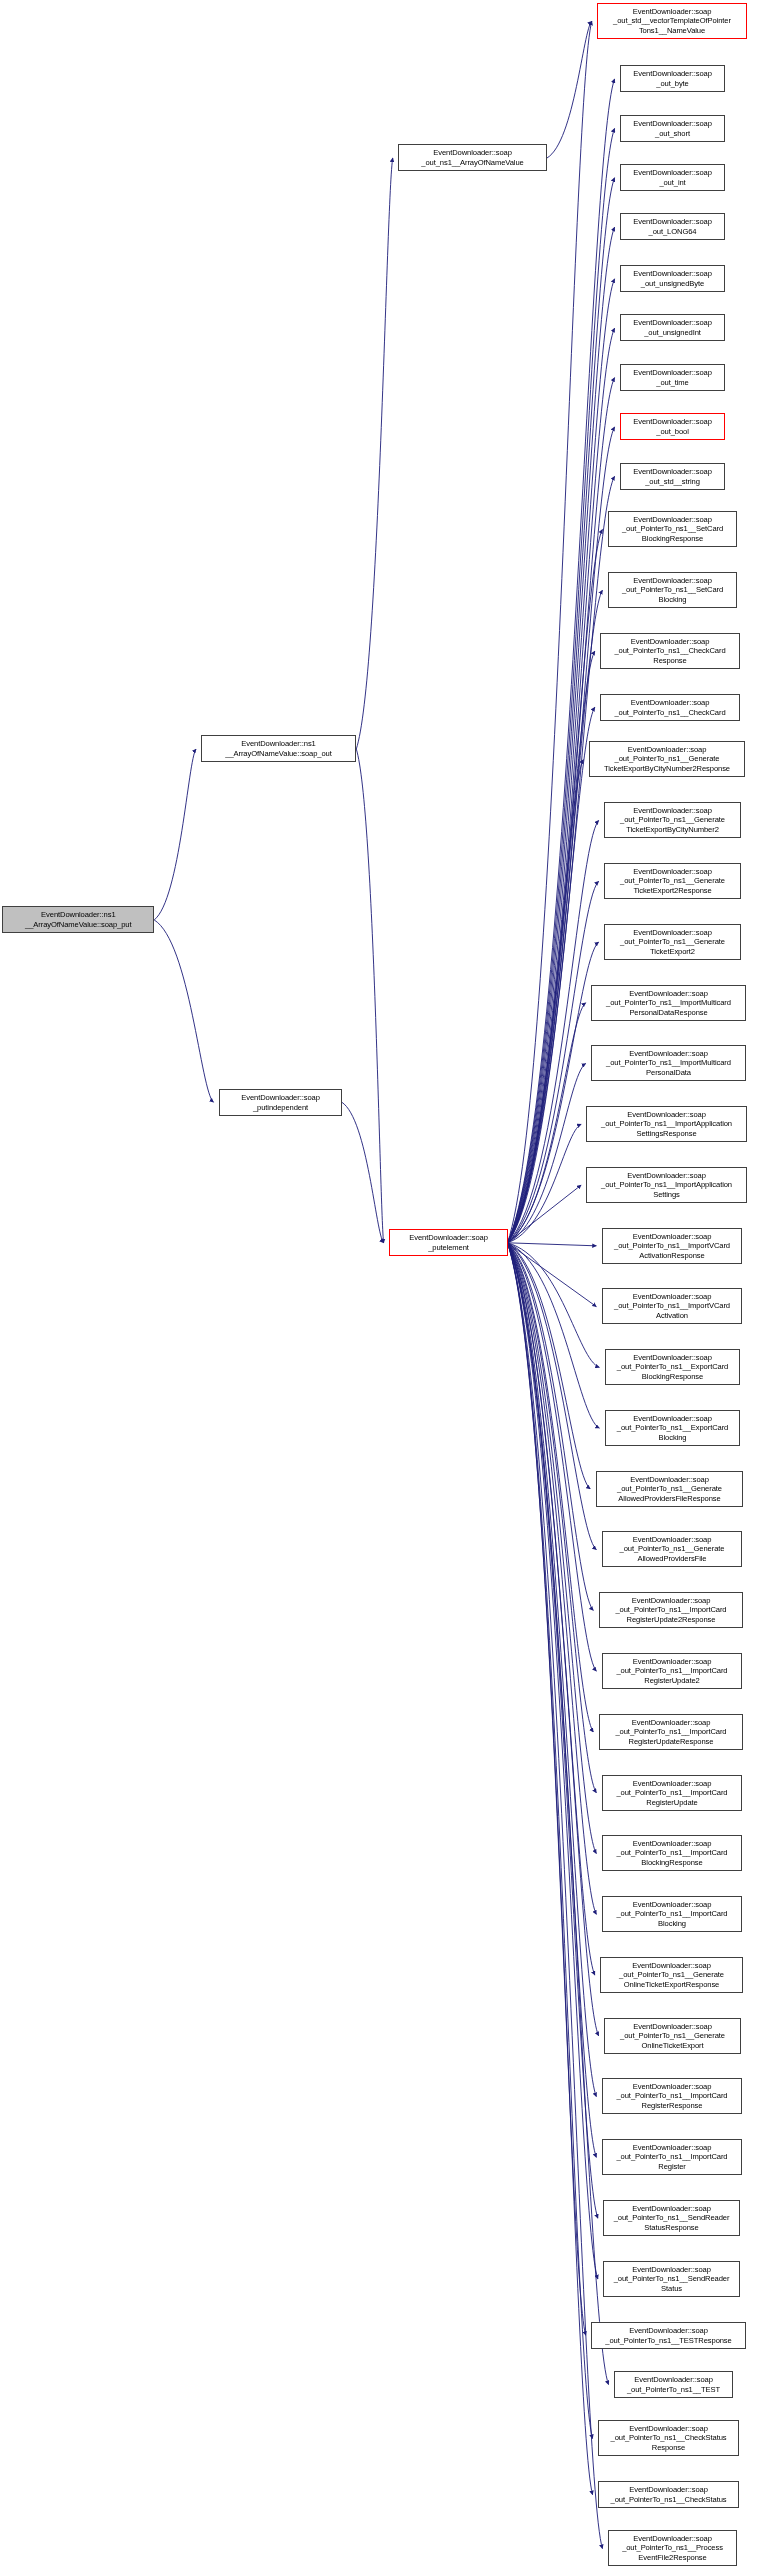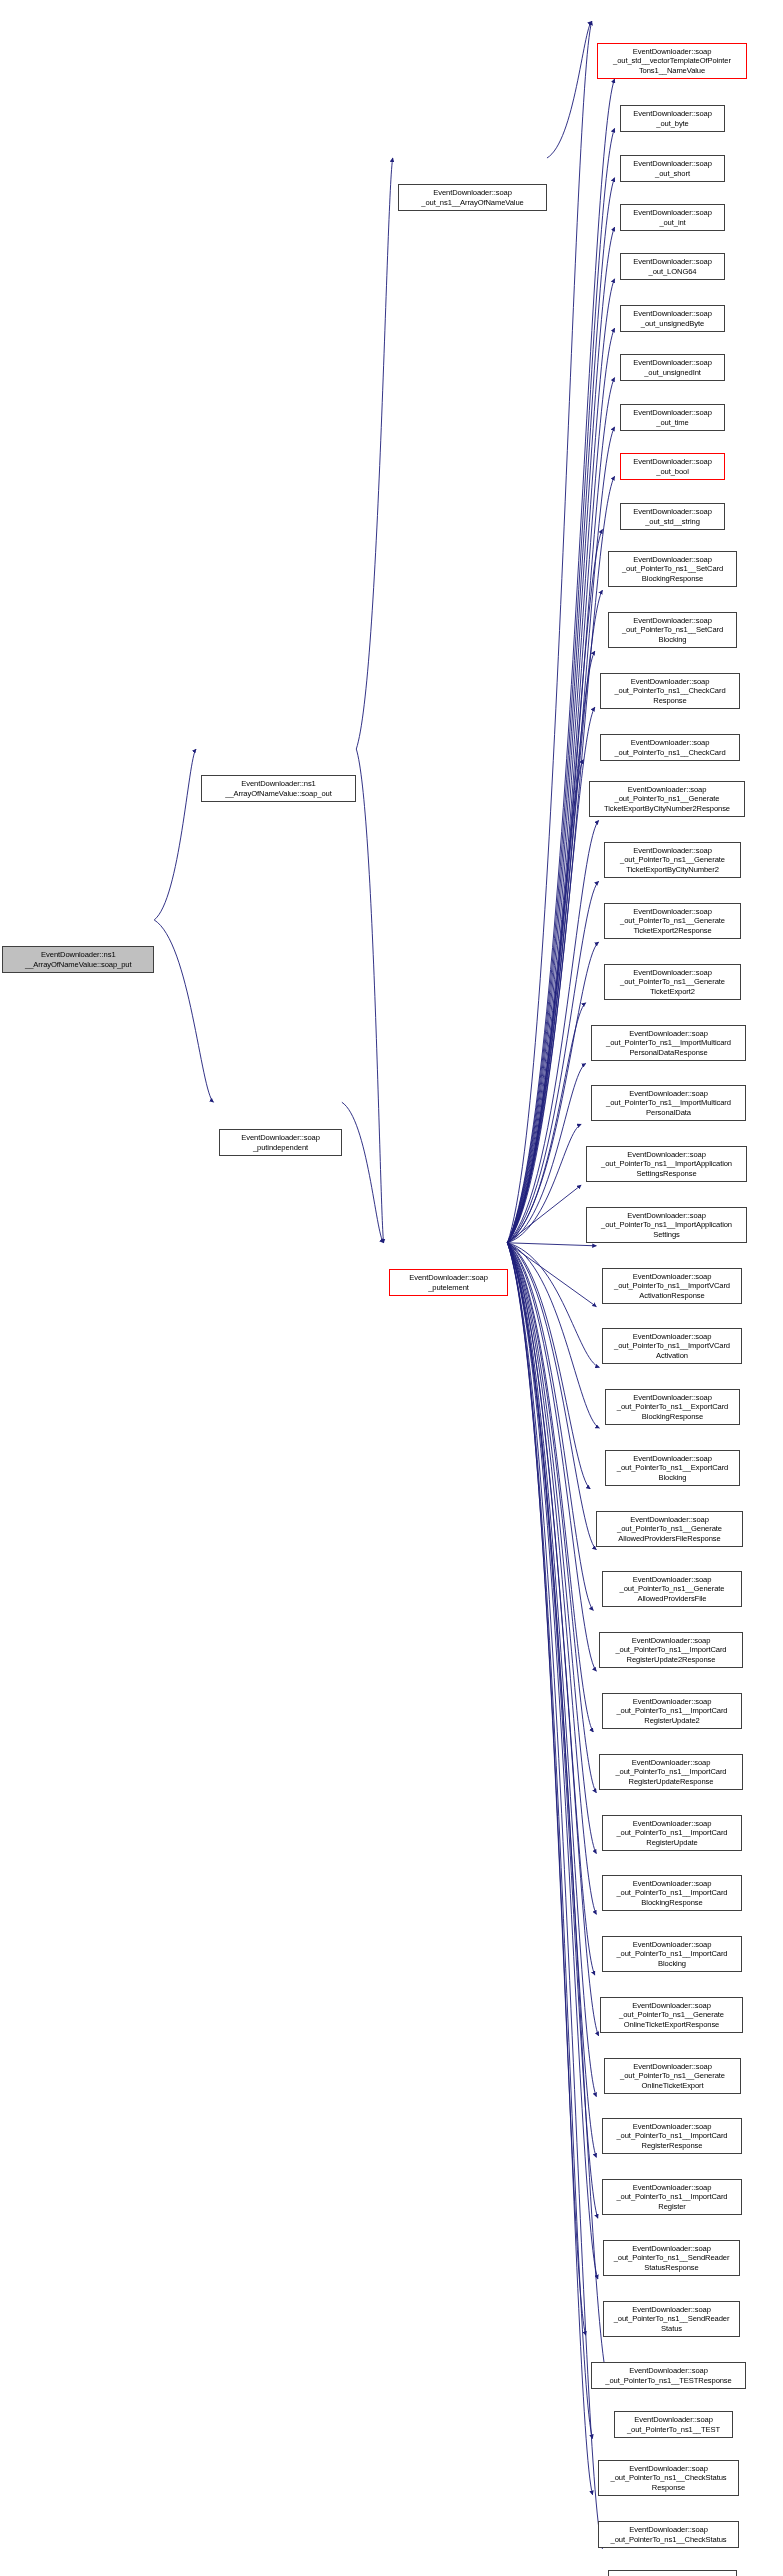--- a/index.html
+++ b/index.html
@@ -31,21 +31,20 @@
     align-items: center;
     justify-content: center;
     text-align: center;
     font-size: 7.6px;
     line-height: 9.3px;
     color: #000000;
     letter-spacing: -0.1px;
     padding: 0.8px 1.5px;
     white-space: pre-line;
     overflow: hidden;
-    margin-top: 40px;
   }
   .node.root {
     background: #c0c0c0;
     border: 0.8px solid #404040;
   }
   .node.hl {
     border: 0.8px solid #ff0000;
   }
   .node span { display: block; width: 100%; }
 </style>

